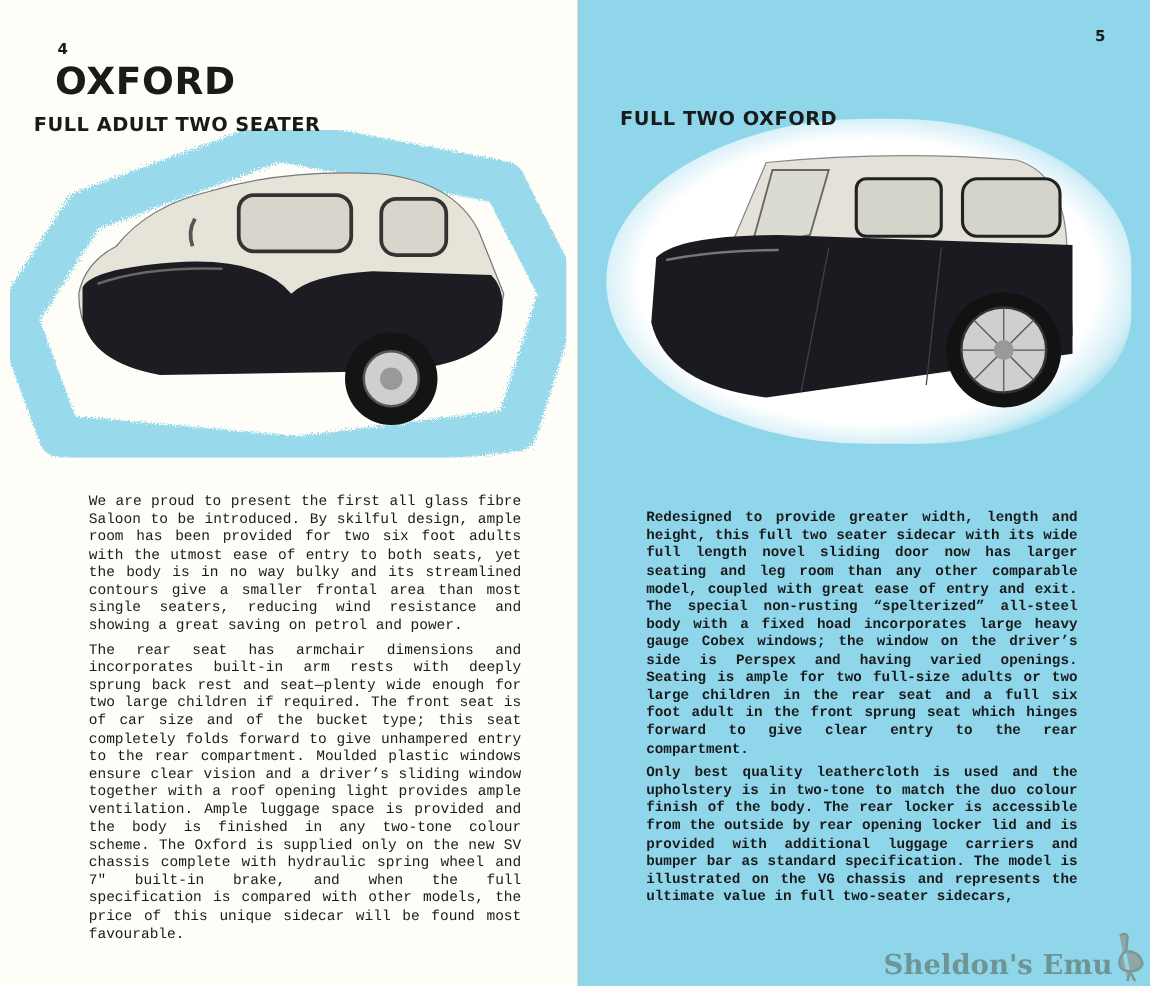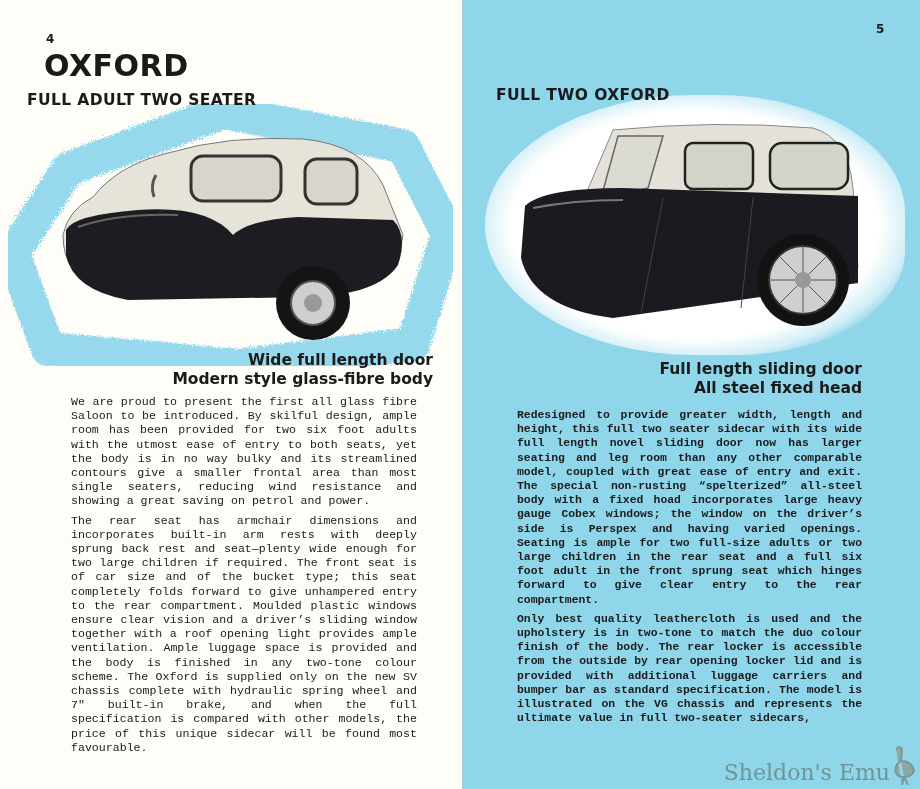--- a/index.html
+++ b/index.html
@@ -11,21 +11,21 @@
   .page-num{position:absolute;font-weight:bold;font-size:12px;}
   .title{position:absolute;font-weight:bold;font-size:30px;letter-spacing:.5px;}
   .subtitle{position:absolute;font-weight:bold;font-size:15.5px;letter-spacing:.4px;}
   .splash-left{position:absolute;left:8px;top:104px;width:445px;height:262px;}
   .splash-right{position:absolute;left:22px;top:95px;width:420px;height:260px;border-radius:50% 45% 40% 50%;background:radial-gradient(ellipse at center,#ffffff 62%,rgba(255,255,255,.6) 72%,rgba(255,255,255,0) 78%);}
   .car{position:absolute;}
   .feat{position:absolute;font-weight:bold;font-size:15.5px;text-align:right;line-height:19px;}
   .body-text{position:absolute;font-size:11.6px;line-height:14.2px;text-align:justify;}
   .body-text p{margin:0 0 5px 0;font-family:Liberation Mono, monospace;}
   .right-text{font-weight:bold;font-size:11.4px;}
-  .watermark{position:absolute;right:30px;bottom:4px;font-family:"DejaVu Serif",serif;font-weight:normal;font-size:22px;color:#6b8e8c;opacity:.9;margin-left:38px;}
+  .watermark{position:absolute;right:30px;bottom:4px;font-family:"DejaVu Serif",serif;font-weight:bold;font-size:22px;color:#6b8e8c;opacity:.9;margin-left:38px;}
   .emu{position:absolute;right:4px;bottom:4px;}
 </style>
 </head>
 <body>
 
 <div class="page page-left">
   <svg class="splash-left" viewBox="0 0 445 262">
     <defs>
       <filter id="rough">
           <feTurbulence type="fractalNoise" baseFrequency="0.9" numOctaves="2" result="n"></feTurbulence>
@@ -42,24 +42,20 @@
     <path d="M8,105 Q15,90 80,85 Q150,80 175,110 Q190,95 240,92 L335,95 Q350,110 340,140 Q320,170 250,172 L70,175 Q15,165 8,130Z" fill="#1c1c22"></path>
     <path d="M20,102 Q60,88 120,90" stroke="#666" stroke-width="2" fill="none"></path>
     <circle cx="255" cy="178" r="37" fill="#141414"></circle>
     <circle cx="255" cy="178" r="22" fill="#cfcfcf" stroke="#555" stroke-width="2"></circle>
     <circle cx="255" cy="178" r="9" fill="#999"></circle>
   </svg>
   <div class="page-num" style="left:46px;top:32px">4</div>
   <div class="title" style="left:44px;top:48px">OXFORD</div>
   <div class="subtitle" style="left:27px;top:91px">FULL ADULT TWO SEATER</div>
 
-  <div class="feat" style="right:30px;top:351px;width:360px">
-    <div>Wide full length door</div>
-    <div>Modern style glass-fibre body</div>
-  </div>
 
   <div class="body-text" style="left:71px;top:395px;width:346px">
     <p>We are proud to present the first all glass fibre Saloon to be introduced.  By skilful design, ample room has been provided for two six foot adults with the utmost ease of entry to both seats, yet the body is in no way bulky and its streamlined contours give a smaller frontal area than most single seaters, reducing wind resistance and showing a great saving on petrol and power.</p>
     <p>The rear seat has armchair dimensions and incorporates built-in arm rests with deeply sprung back rest and seat—plenty wide enough for two large children if required.  The front seat is of car size and of the bucket type; this seat completely folds forward to give unhampered entry to the rear compartment.  Moulded plastic windows ensure clear vision and a driver’s sliding window together with a roof opening light provides ample ventilation. Ample luggage space is provided and the body is finished in any two-tone colour scheme.  The Oxford is supplied only on the new SV chassis complete with hydraulic spring wheel and 7″ built-in brake, and when the full specification is compared with other models, the price of this unique sidecar will be found most favourable.</p>
   </div>
 </div>
 
 <div class="gutter"></div>
 
 <div class="page page-right">
@@ -79,24 +75,20 @@
       <line x1="256" y1="162" x2="324" y2="162"></line>
         <line x1="290" y1="128" x2="290" y2="196"></line>
       <line x1="266" y1="138" x2="314" y2="186"></line>
         <line x1="314" y1="138" x2="266" y2="186"></line>
     </g>
     <circle cx="290" cy="162" r="8" fill="#999"></circle>
   </svg>
   <div class="page-num" style="left:413px;top:22px">5</div>
   <div class="subtitle" style="left:33px;top:86px">FULL TWO OXFORD</div>
 
-  <div class="feat" style="right:58px;top:360px;width:360px">
-    <div>Full length sliding door</div>
-    <div>All steel fixed head</div>
-  </div>
 
   <div class="body-text right-text" style="left:54px;top:408px;width:345px">
     <p>Redesigned to provide greater width, length and height, this full two seater sidecar with its wide full length novel sliding door now has larger seating and leg room than any other comparable model, coupled with great ease of entry and exit.  The special non-rusting “spelterized” all-steel body with a fixed hoad incorporates large heavy gauge Cobex windows; the window on the driver’s side is Perspex and having varied openings.  Seating is ample for two full-size adults or two large children in the rear seat and a full six foot adult in the front sprung seat which hinges forward to give clear entry to the rear compartment.</p>
     <p>Only best quality leathercloth is used and the upholstery is in two-tone to match the duo colour finish of the body.  The rear locker is accessible from the outside by rear opening locker lid and is provided with additional luggage carriers and bumper bar as standard specification.  The model is illustrated on the VG chassis and represents the ultimate value in full two-seater sidecars,</p>
   </div>
 
   <div class="watermark">Sheldon's Emu</div>
   <svg class="emu" width="28" height="40" viewBox="0 0 28 40">
     <path d="M8,4 Q12,0 14,4 L13,16 Q24,16 26,26 Q24,32 16,32 L14,40 M16,32 L20,40 M13,16 Q6,20 8,28 Q10,32 16,32" fill="#8fa8a6" stroke="#7a9896" stroke-width="2"></path>
   </svg>

